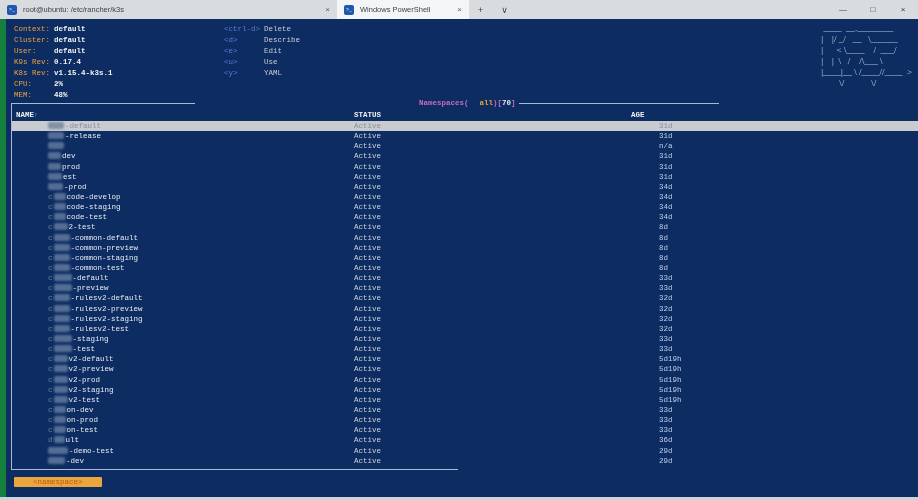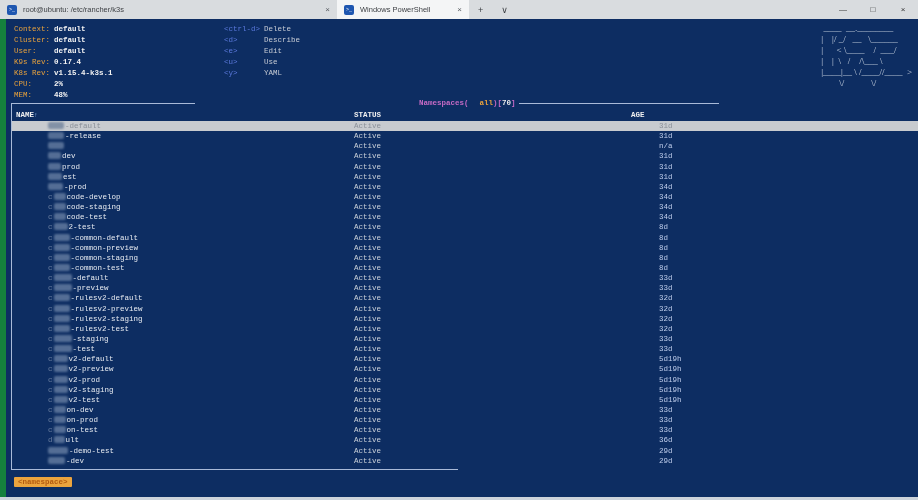--- a/index.html
+++ b/index.html
@@ -77,22 +77,22 @@
   .trow.selected { background:#c8cbcf; }
   .trow.selected .name, .trow.selected .status, .trow.selected .age { color:#8a9099; }
   .lead { opacity:.4; margin-right:1px; }
   .blur {
     display:inline-block; height:7px; border-radius:2px; background:#8fa3c0;
     opacity:.55; filter:blur(1.3px); vertical-align:-1px; margin-right:1px;
   }
   .trow.selected .blur { background:#76879f; opacity:.85; }
 
   .crumb {
-    position:absolute; left:8px; top:458px; font-size:7.5px; font-weight:bold;
-    background:#eca43e; color:#b35a10; padding:1px 4px; border-radius:1px;
+    position:absolute; left:8px; top:458px; font-size:7.5px; font-weight:normal;
+    background:#eca43e; color:#b35a10; padding:1px 19px; border-radius:1px;
   }
 </style>
 </head>
 <body>
 
 <div id="app">
 
   <div class="tabbar">
     <div class="tab inactive">
       <span class="tab-icon">&gt;_</span>

